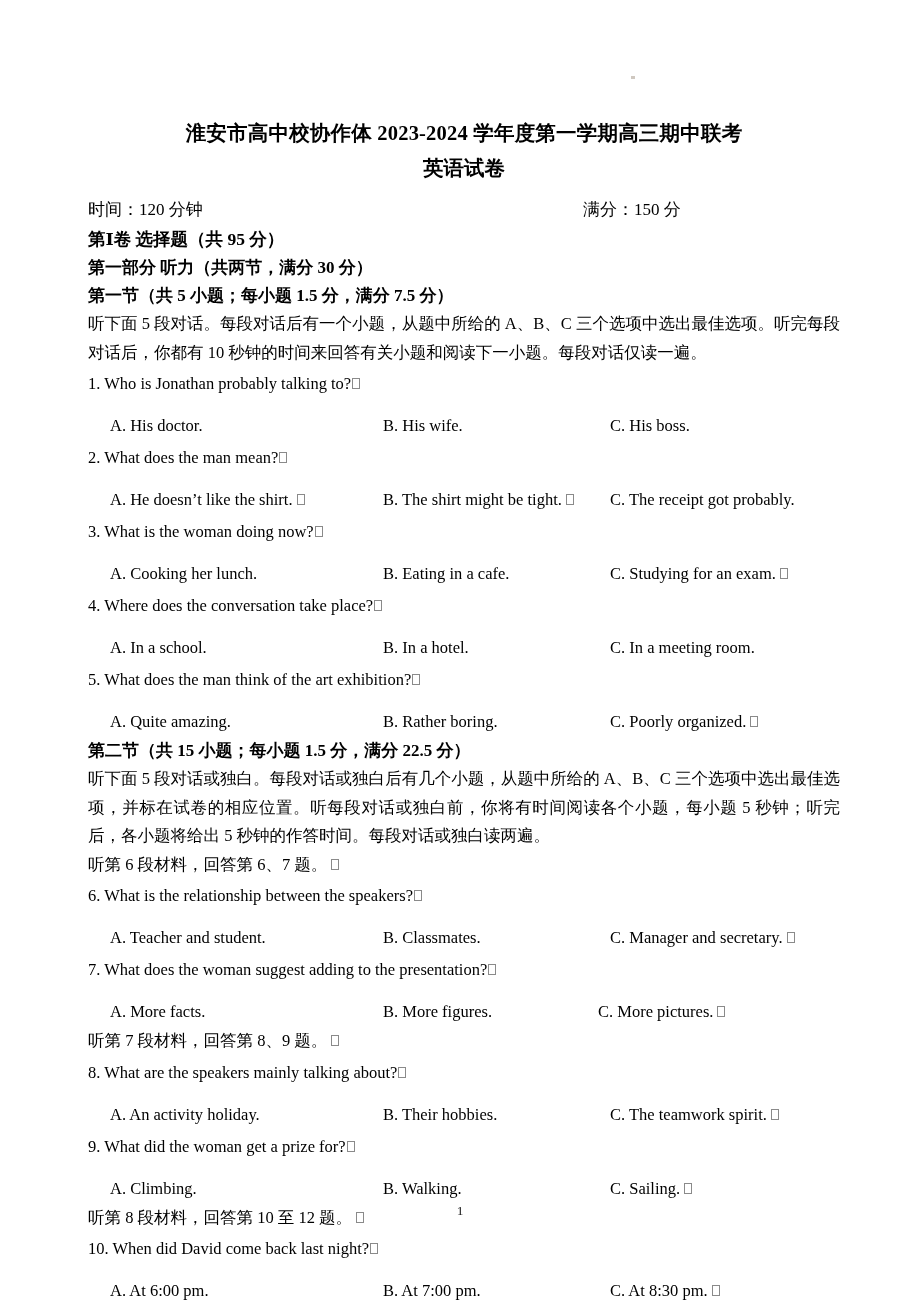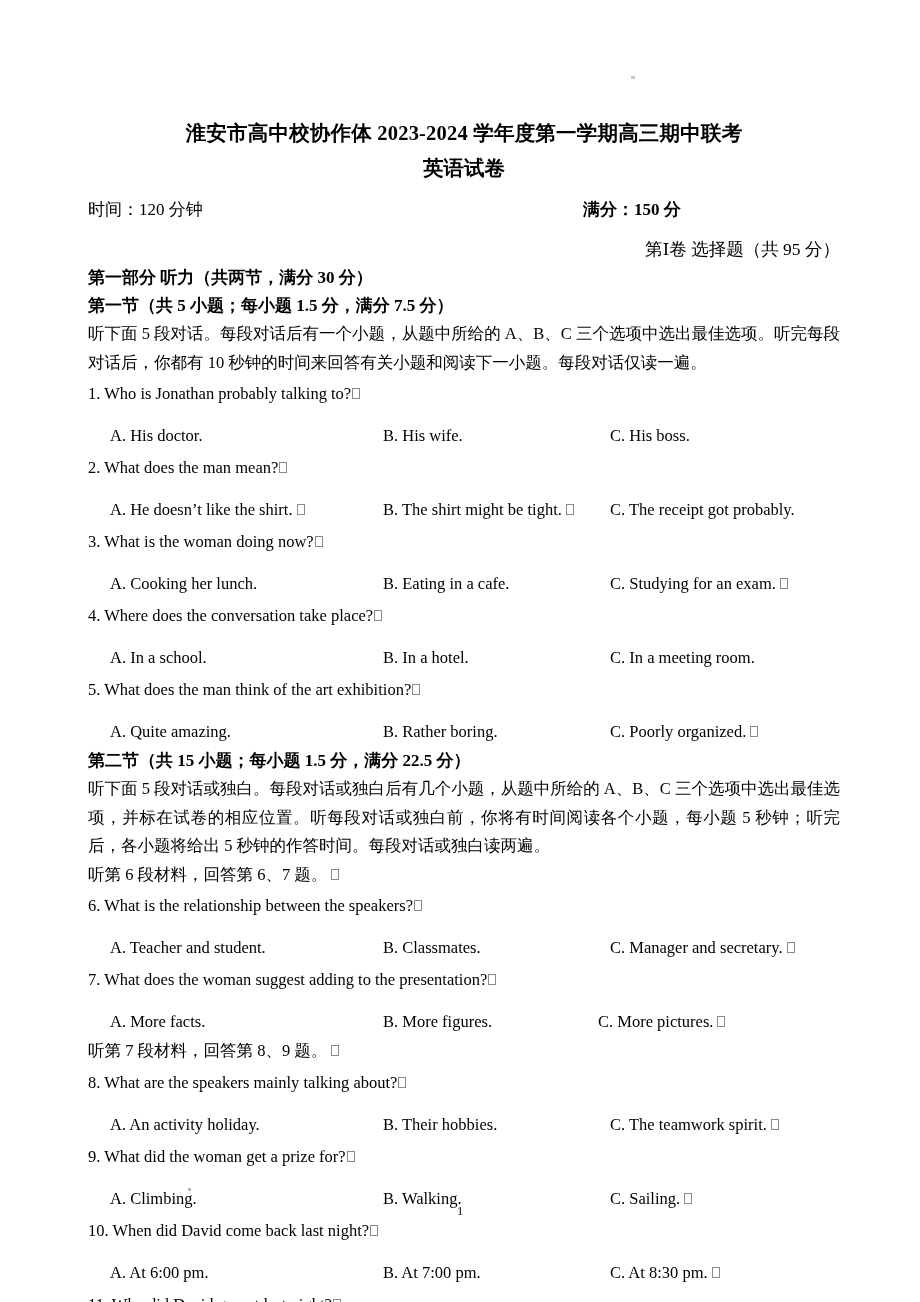--- a/index.html
+++ b/index.html
@@ -39,28 +39,28 @@
     line-height: 31px;
     margin-top: 4px;
   }
   .meta-row {
     display: flex;
     font-size: 17px;
     line-height: 28px;
     margin-top: 12px;
   }
   .meta-left { width: 495px; }
-  .meta-right { flex: 1; font-weight: bold; }
+  .meta-right { flex: 1; }
 
   .volume-line {
-    text-align: right;
-    font-weight: normal;
+    text-align: left;
+    font-weight: bold;
     font-size: 17.5px;
     line-height: 30px;
-    margin-top: 10px;
+    margin-top: 0;
   }
   .section-head {
     font-weight: bold;
     font-size: 17px;
     line-height: 28px;
   }
   .para {
     font-size: 16.5px;
     line-height: 28.5px;
     text-align: justify;
@@ -215,20 +215,21 @@
       </div>
 
       <div class="q-stem"><span>9. What did the woman get a prize for?</span><span class="tofu"></span></div>
       <div class="q-opts">
         <span class="opt opt-a"><span>A. Climbing.</span></span>
         <span class="opt opt-b"><span>B. Walking.</span></span>
         <span class="opt opt-c"><span>C. Sailing.</span><span class="tofu tofu-sp"></span></span>
       </div>
     </div>
 
+    <div class="cue-line"><span>听第 8 段材料，回答第 10 至 12 题。</span><span class="tofu tofu-sp"></span></div>
 
     <div>
       <div class="q-stem"><span>10. When did David come back last night?</span><span class="tofu"></span></div>
       <div class="q-opts">
         <span class="opt opt-a"><span>A. At 6:00 pm.</span></span>
         <span class="opt opt-b"><span>B. At 7:00 pm.</span></span>
         <span class="opt opt-c"><span>C. At 8:30 pm.</span><span class="tofu tofu-sp"></span></span>
       </div>
 
       <div class="q-stem"><span>11. Why did David go out last night?</span><span class="tofu"></span></div>

